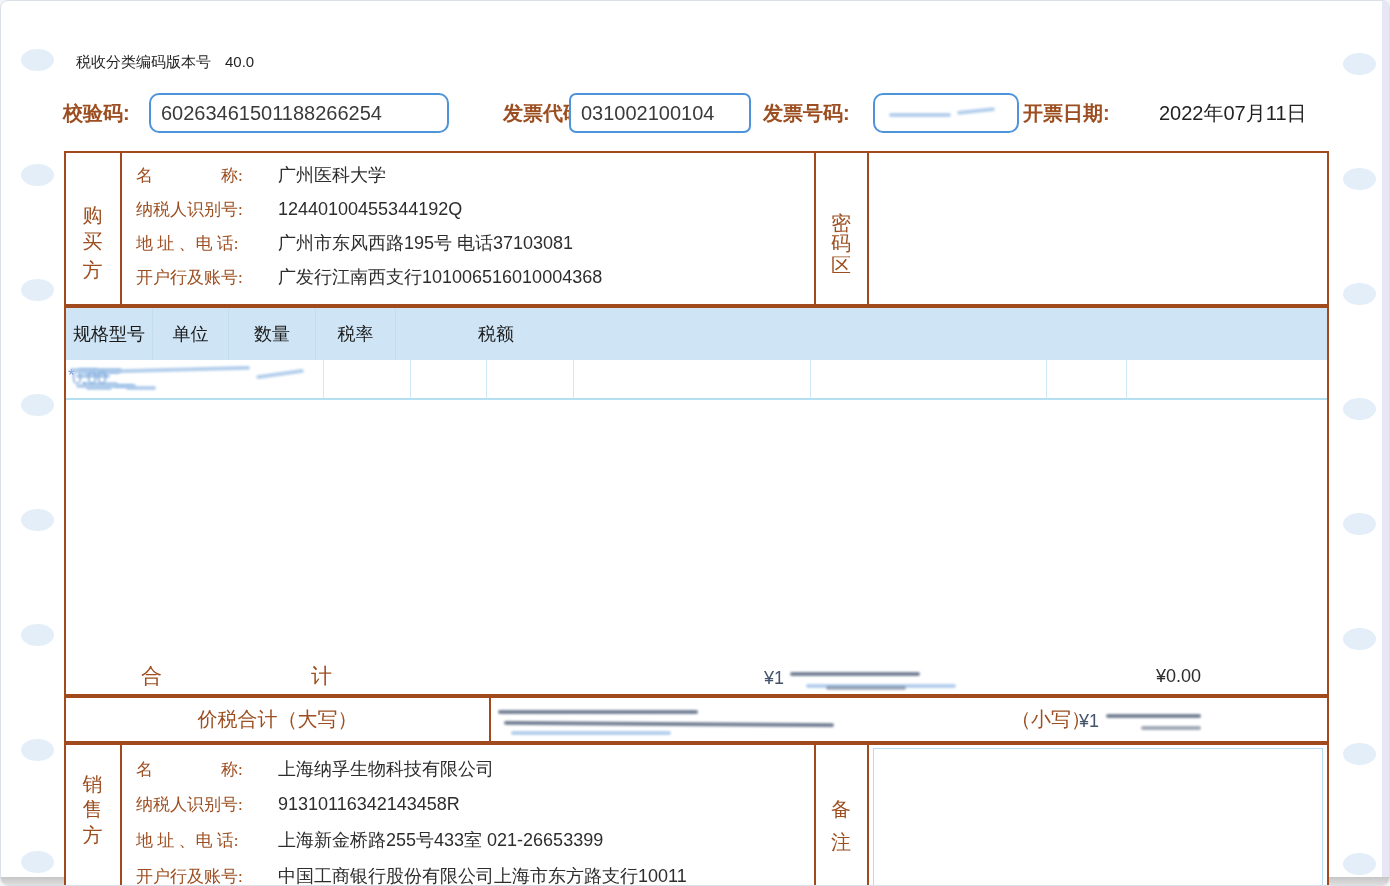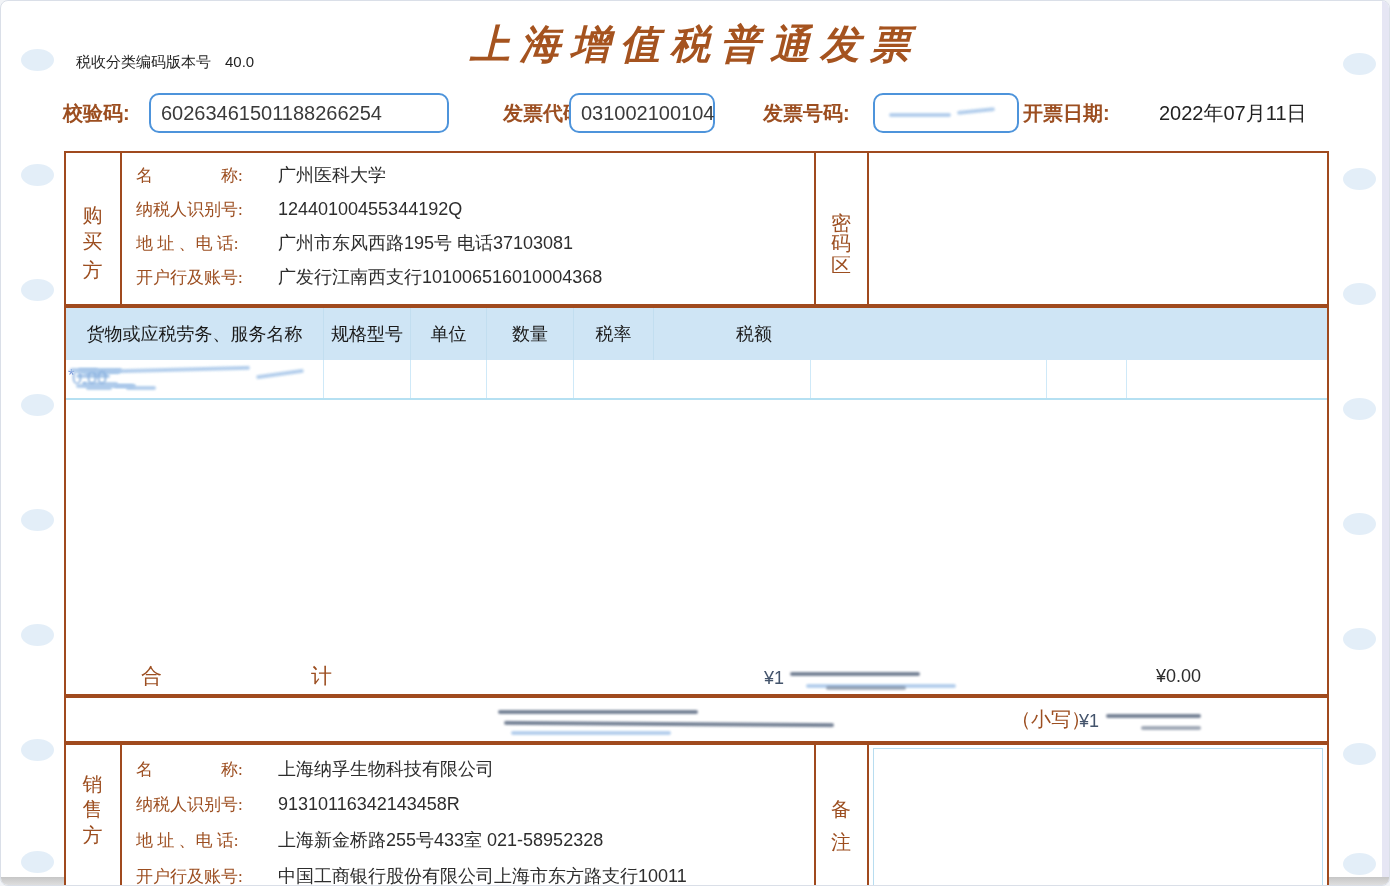--- a/index.html
+++ b/index.html
@@ -91,28 +91,27 @@
   <div class="dot" style="left:1342px; top:512px;"></div>
   <div class="dot" style="left:1342px; top:627px;"></div>
   <div class="dot" style="left:1342px; top:742px;"></div>
   <div class="dot" style="left:1342px; top:852px;"></div>
   <div class="edge-right"></div>
   <div class="edge-bottom"></div>
 
   <div class="version">
     <span>税收分类编码版本号</span><b>40.0</b>
   </div>
-  <div class="title">上海增值税普通发票</div>
 
   <div class="meta-label" style="left:62px;">校验码:</div>
   <div class="box-input" style="left:148px; width:300px;">
     <span>60263461501188266254</span>
   </div>
   <div class="meta-label" style="left:462px;margin-left:40px;">发票代码:</div>
-  <div class="box-input" style="left:568px; width:146px;">
+  <div class="box-input" style="left:568px; width:182px;border-radius:7px;">
     <span>031002100104</span>
   </div>
   <div class="meta-label" style="left:762px;">发票号码:</div>
   <div class="box-input" style="left:872px; width:146px;">
     <span></span>
     <span class="stroke" style="left:14px; top:18px; width:62px;"></span>
     <span class="stroke" style="left:82px; top:14px; width:38px; transform:rotate(-6deg);"></span>
   </div>
   <div class="meta-label" style="left:1022px;">开票日期:</div>
   <div class="date-value" style="left:1122px;margin-left:36px;">2022年07月11日</div>
@@ -140,21 +139,20 @@
       </div>
     </div>
     <div class="v-strip" style="left:748px; width:55px; border-left:2px solid #a04a1e; border-right:2px solid #a04a1e;">
       <div class="v-text" style="letter-spacing:22px;">密码区</div>
     </div>
     <div class="abs" style="left:805px; top:0; right:0; bottom:0; background:#fff;"></div>
   </div>
 
   <div class="brown-box" style="left:63px; top:305px; width:1265px; height:390px;">
     <div class="thead">
-      <div class="th" style="width:258px;">货物或应税劳务、服务名称</div>
       <div class="th" style="width:87px;">规格型号</div>
       <div class="th" style="width:76px;">单位</div>
       <div class="th" style="width:87px;">数量</div>
       <div class="th" style="width:80px;">税率</div>
       <div class="th" style="width:200px;">税额</div>
     </div>
     <div class="trow">
       <div class="td" style="width:258px;">
         <span class="frag-blue" style="left:2px; top:6px; font-size:17px;">*</span>
         <span class="stroke" style="left:14px; top:8px; width:170px; transform:rotate(-1.5deg);"></span>
@@ -189,20 +187,23 @@
     <div class="total-cn" style="left:75px; top:354px;">合</div>
     <div class="total-cn" style="left:245px; top:354px;">计</div>
     <div class="total-val" style="left:698px; top:360px; color:#44546c; filter:blur(.7px);">¥1</div>
     <span class="stroke dark" style="left:724px; top:364px; width:130px;"></span>
     <span class="stroke" style="left:740px; top:376px; width:150px;"></span>
     <span class="stroke dark" style="left:760px; top:378px; width:80px; opacity:.5;"></span>
     <div class="total-val" style="left:1090px; top:358px;">¥0.00</div>
   </div>
 
   <div class="brown-box" style="left:63px; top:695px; width:1265px; height:47px;">
+    <div class="abs" style="left:0; top:0; width:425px; height:100%; border-right:2px solid #a04a1e;">
+      <div class="sum-label">价税合计（大写）</div>
+    </div>
     <span class="stroke dark" style="left:432px; top:12px; width:200px;"></span>
     <span class="stroke dark" style="left:438px; top:24px; width:330px; transform:rotate(.4deg);"></span>
     <span class="stroke" style="left:445px; top:33px; width:160px;"></span>
     <div class="abs sum-label" style="left:945px; top:0; height:100%;">（小写）</div>
     <div class="total-val" style="left:1013px; top:13px; color:#44546c; filter:blur(.6px);">¥1</div>
     <span class="stroke dark" style="left:1040px; top:16px; width:95px;"></span>
     <span class="stroke dark" style="left:1075px; top:28px; width:60px; opacity:.55;"></span>
   </div>
 
   <div class="brown-box" style="left:63px; top:742px; width:1265px; height:160px;">
@@ -213,21 +214,21 @@
       <div class="frow">
         <span class="flabel">名　　　　称:</span>
         <span class="fvalue">上海纳孚生物科技有限公司</span>
       </div>
       <div class="frow" style="margin-top:8px;">
         <span class="flabel">纳税人识别号:</span>
         <span class="fvalue">91310116342143458R</span>
       </div>
       <div class="frow" style="margin-top:9px;">
         <span class="flabel">地 址 、电 话:</span>
-        <span class="fvalue">上海新金桥路255号433室 021-58952328</span>
+        <span class="fvalue">上海新金桥路255号433室 021-26653399</span>
       </div>
       <div class="frow" style="margin-top:9px;">
         <span class="flabel">开户行及账号:</span>
         <span class="fvalue">中国工商银行股份有限公司上海市东方路支行10011</span>
       </div>
     </div>
     <div class="v-strip" style="left:748px; width:55px; border-left:2px solid #a04a1e; border-right:2px solid #a04a1e; align-items:flex-start; padding-top:38px;">
       <div class="v-text" style="letter-spacing:32px;">备注</div>
     </div>
     <div class="notes-inner" style="left:807px; top:3px; right:4px; height:150px;"></div>

